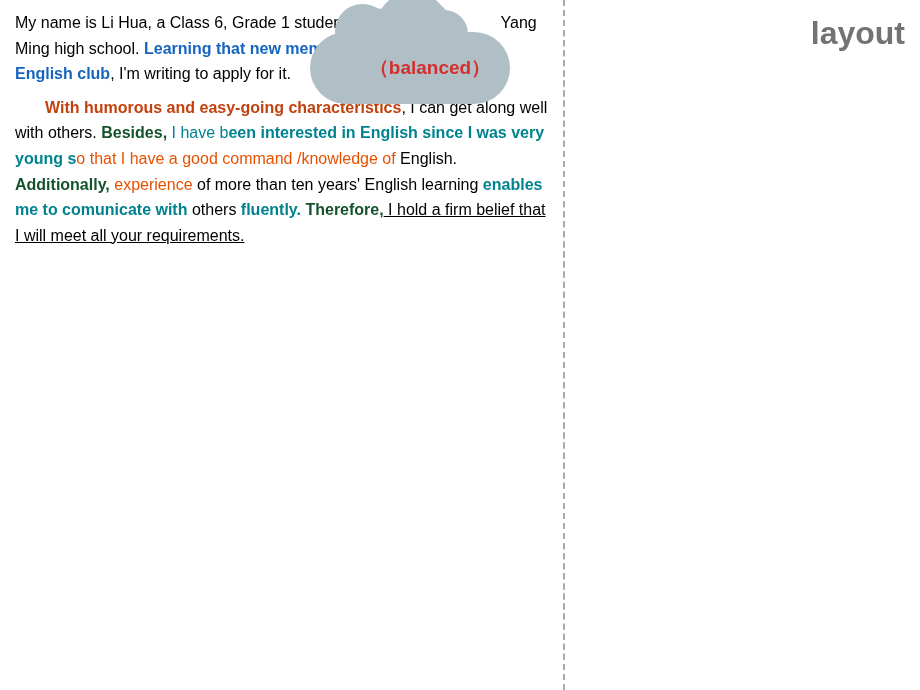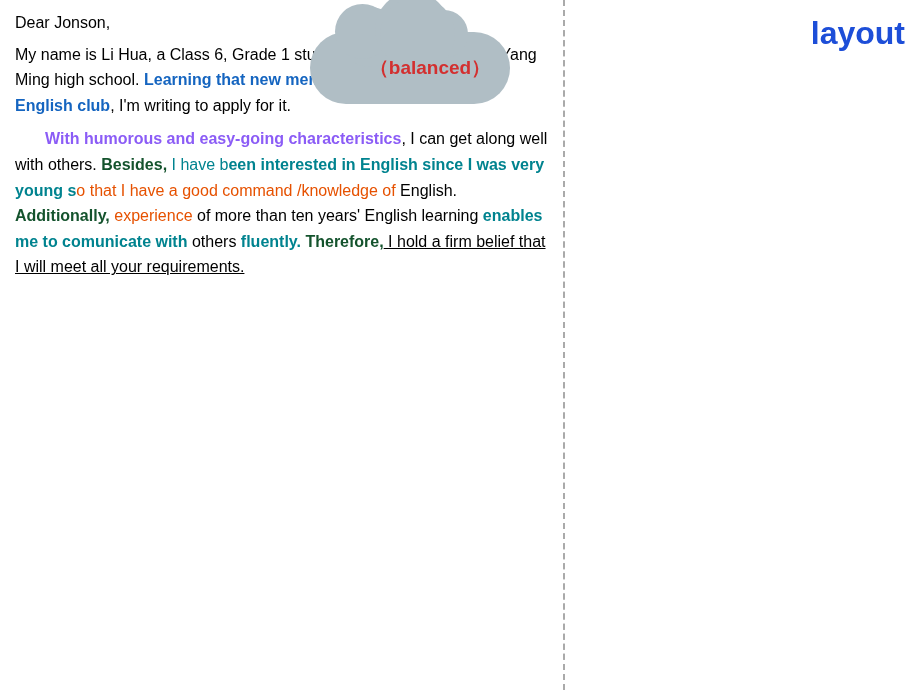--- a/index.html
+++ b/index.html
@@ -23,21 +23,21 @@
       padding: 10px 15px;
       border-right: 2px dashed #aaa;
     }
 
     .letter-content {
       line-height: 1.6;
     }
 
     .black { color: #000; }
     .blue-dark { color: #1565C0; font-weight: bold; }
-    .red-bold { color: #8b5cf6; font-weight: bold; }
+    .red-bold { color: #c2410c; font-weight: bold; }
     .green-bold { color: #14532d; font-weight: bold; }
     .cyan-bold { color: #00838f; font-weight: bold; }
     .orange-bold { color: #e65100; font-weight: normal; }
     .cyan-text { color: #00838f; }
     .underline { text-decoration: underline; }
 
     
     .cloud-container {
       position: absolute;
       top: 15px;
@@ -93,21 +93,21 @@
       height: 690px;
       padding: 10px;
     }
 
     .layout-title {
       position: absolute;
       top: 15px;
       right: 15px;
       font-size: 32px;
       font-weight: bold;
-      color: #1d4ed8;
+      color: #737373;
     }
 
     .right-layout-section {
       position: absolute;
       top: 120px;
       left: 572px;
       right: 8px;
       display: flex;
       flex-direction: column;
       gap: 0px;
@@ -122,23 +122,20 @@
     <div class="cloud" style="width:200px; height:72px; background:#b0bec5; border-radius:40px; position:relative; display:flex; align-items:center; justify-content:center;">
       <div style="position:absolute; top:-28px; left:25px; width:55px; height:55px; background:#b0bec5; border-radius:50%;"></div>
       <div style="position:absolute; top:-40px; left:65px; width:75px; height:75px; background:#b0bec5; border-radius:50%;"></div>
       <div style="position:absolute; top:-22px; left:110px; width:48px; height:48px; background:#b0bec5; border-radius:50%;"></div>
       <span class="cloud-text" style="font-size:19px; font-weight:bold; color:#d32f2f; z-index:3; position:relative;">（<span style="color:#d32f2f;">balanced）</span></span>
     </div>
   </div>
 
   <div class="letter-content">
 
-    <p style="margin-bottom:6px;">
-      <span class="black">Dear Jonson,</span>
-    </p>
 
     <p style="margin-bottom:8px;">
       <span class="black">    My name is Li Hua, a Class 6, Grade 1 student at（</span><span style="display:inline-block; width:120px;"></span>Yang Ming high school. <span class="blue-dark">Learning that new members are wanted in the English club</span>, I'm writing to apply for it.
     </p>
 
     <p style="margin-bottom:8px;">
       <span style="margin-left:30px;"></span><span class="red-bold">With humorous and easy-going characteristics</span><span class="black">, I can get along well with others. </span><span class="green-bold">Besides,</span><span class="cyan-text"> I have b</span><span class="cyan-bold">een interested in English since I was very young s</span><span class="orange-bold">o that I have a good command /knowledge of</span><span class="black"> English. </span><span class="green-bold">Additionally,</span><span class="orange-bold"> experience</span><span class="black"> of more than ten years' English learning </span><span class="cyan-bold">enables me to comunicate with</span><span class="black"> others </span><span class="cyan-bold">fluently.</span><span class="green-bold"> Therefore,</span><span class="black underline"> I hold a firm belief that I will meet all your requirements.</span>
     </p>
 
 

